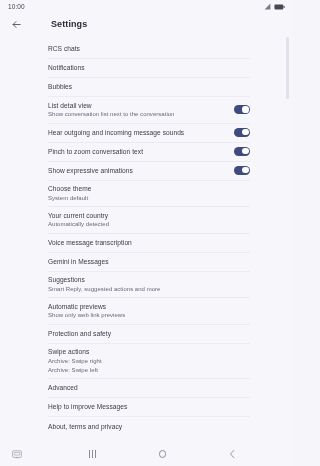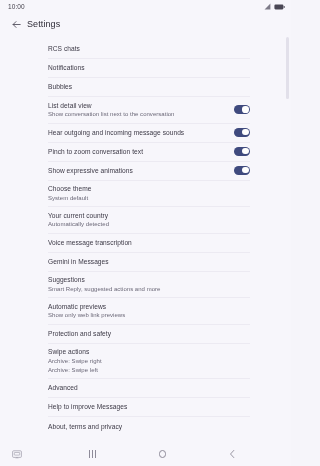--- a/index.html
+++ b/index.html
@@ -35,22 +35,23 @@
     height: 22px; flex: 0 0 22px;
     display: flex; align-items: center;
     padding-left: 9px;
   }
   .back-btn {
     width: 15px; height: 15px;
     display: flex; align-items: center; justify-content: center;
     cursor: pointer;
   }
   .appbar-title {
-    font-size: 9px; color: #2f2c38; margin-left: 3px;
+    font-size: 9px; color: #2f2c38; margin-left: 27px;
     letter-spacing: .1px;
+    font-weight: bold;
   }
 
   
   .content {
     position: relative;
     flex: 1 1 auto;
     overflow: hidden;
   }
   .list {
     padding: 5px 41px 0 48px;

